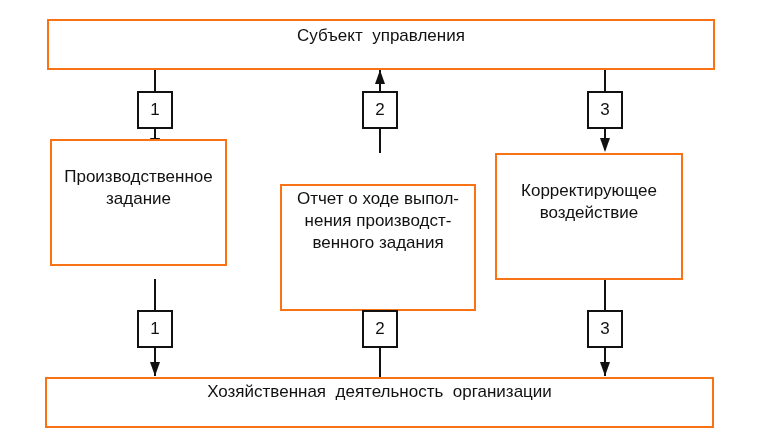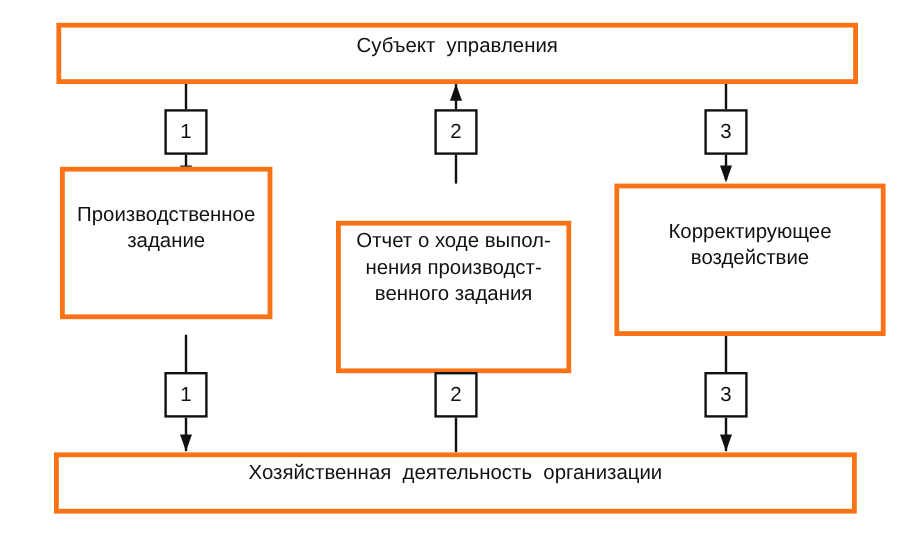--- a/index.html
+++ b/index.html
@@ -1,18 +1,18 @@
 <!DOCTYPE html>
 <html><head>
 <meta charset="utf-8">
 <style>
   html, body { margin:0; padding:0; background:#ffffff; }
   body { width:766px; height:444px; position:relative; overflow:hidden;
          font-family:"Liberation Sans", sans-serif; color:#111; }
-  .box { position:absolute; border:4px solid #f97316; box-sizing:border-box; background:#fff;padding-left:15px; }
+  .box { position:absolute; border:2px solid #f97316; box-sizing:border-box; background:#fff;padding-left:15px; }
   .wide-label { position:absolute; left:0; right:0; text-align:center; font-size:17px; }
   .mid-label { position:absolute; left:0; right:0; text-align:center; font-size:17px; line-height:22px; white-space:pre-line; }
   .num { position:absolute; width:36px; height:38px; border:2px solid #111; box-sizing:border-box;
          background:#fff; text-align:center; line-height:34px; font-size:17px; }
   svg#links { position:absolute; left:0; top:0; }
 </style>
 </head>
 <body>
 
 <svg id="links" width="766" height="444">
@@ -44,21 +44,21 @@
 
 <div class="box" style="left:50px; top:139px; width:177px; height:127px;">
   <div class="mid-label" style="top:25px;">Производственное
 задание</div>
 </div>
 <div class="box" style="left:280px; top:153px; width:196px; height:127px;margin-top:31px;">
   <div class="mid-label" style="top:2px;">Отчет о ходе выпол-
 нения производст-
 венного задания</div>
 </div>
-<div class="box" style="left:495px; top:153px; width:226px; height:127px;margin-left:17px;">
+<div class="box" style="left:495px; top:153px; width:188px; height:127px;">
   <div class="mid-label" style="top:25px;">Корректирующее
 воздействие</div>
 </div>
 
 <div class="box" style="left:45px; top:377px; width:669px; height:51px;">
   <div class="wide-label" style="top:3px; white-space:pre;">Хозяйственная  деятельность  организации</div>
 </div>
 
 <div class="num" style="left:137px; top:91px;">1</div>
 <div class="num" style="left:362px; top:91px;">2</div>

